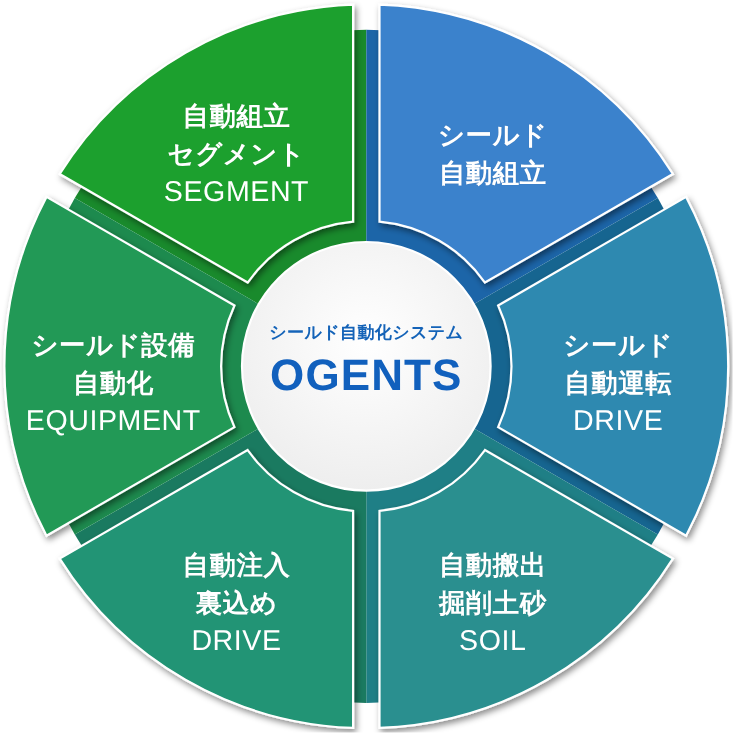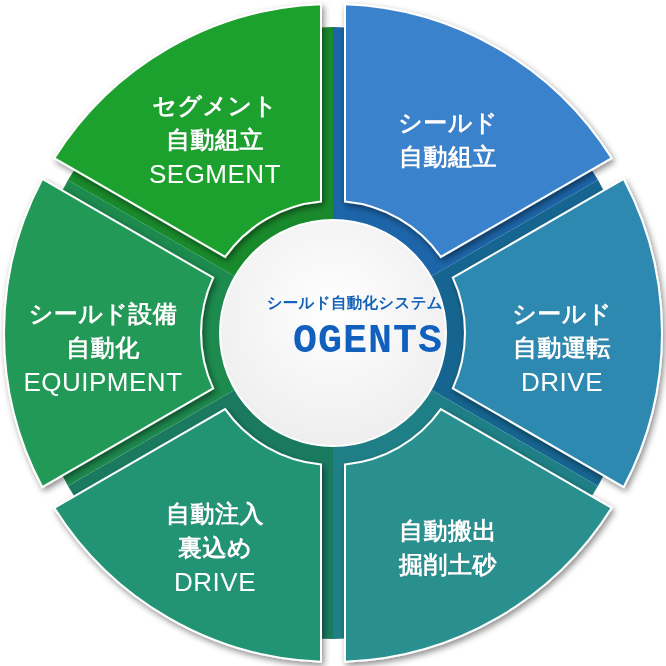--- a/index.html
+++ b/index.html
@@ -1,23 +1,23 @@
 <!DOCTYPE html>
 <html><head>
 <meta charset="utf-8">
 <style>
   html, body { margin: 0; padding: 0; background: #ffffff; }
   body { width: 666px; height: 666px; overflow: hidden; position: relative; font-family: "DejaVu Sans", "Liberation Sans", sans-serif; }
   #wheel { position: absolute; left: 0; top: 0; width: 666px; height: 666px; }
   .label { position: absolute; width: 220px; text-align: center; color: #ffffff; transform: translate(-50%, -50%); pointer-events: none; }
   .label .jp { display: block; font-weight: bold; font-size: 24px; line-height: 34px; letter-spacing: 0.5px; text-shadow: 0 0 1px rgba(0,0,0,0.15); }
   .label .en { display: block; font-family: "Liberation Sans", sans-serif; font-size: 26px; line-height: 34px; font-weight: normal; letter-spacing: 0.5px; }
-  .center { position: absolute; left: 333px; top: 333px; transform: translate(-50%, -50%); width: 220px; text-align: right; }
+  .center { position: absolute; left: 333px; top: 333px; transform: translate(-50%, -50%); width: 220px; text-align: center; }
   .center .sub { display: block; color: #1463b8; font-weight: bold; font-size: 15.5px; letter-spacing: 0.3px; margin-top: -8px; }
-  .center .title { display: block; color: #1160bd; font-family: Liberation Mono, monospace; font-weight: bold; font-size: 40px; letter-spacing: 1px; line-height: 48px; margin-top: 4px; }
+  .center .title { display: block; color: #1160bd; font-family: Liberation Sans, sans-serif; font-weight: bold; font-size: 40px; letter-spacing: 1px; line-height: 48px; margin-top: 4px; }
   .hit { cursor: pointer; }
 </style>
 </head>
 <body>
 
 <svg id="wheel" viewBox="0 0 666 666" xmlns="http://www.w3.org/2000/svg">
   <defs>
     <filter id="shadow" x="-20%" y="-20%" width="140%" height="140%">
       <feDropShadow dx="2" dy="3" stdDeviation="3" flood-color="#000000" flood-opacity="0.45"></feDropShadow>
     </filter>
@@ -39,36 +39,37 @@
       <path d="M345,201.54658619876014 L344.99999999999994,4.218917819166505 A329,329 0 0 1 611.732769452341,158.21715406416985 L440.8419957660616,256.88098825396673 A132,132 0 0 0 345,201.54658619876014 Z" fill="#3b82cc" stroke="#ffffff" stroke-width="2" filter="url(#shadow)" class="hit"></path>
       <path d="M452.8419957660616,277.66559794479326 L623.732769452341,179.00176375499638 A329,329 0 0 1 623.7327694523412,486.9982362450032 L452.8419957660617,388.33440205520657 A132,132 0 0 0 452.8419957660616,277.66559794479326 Z" fill="#2f89b0" stroke="#ffffff" stroke-width="2" filter="url(#shadow)" class="hit"></path>
       <path d="M440.84199576606164,409.11901174603315 L611.732769452341,507.78284593583 A329,329 0 0 1 345,661.7810821808334 L345,464.4534138012399 A132,132 0 0 0 440.84199576606164,409.11901174603315 Z" fill="#2a8f8f" stroke="#ffffff" stroke-width="2" filter="url(#shadow)" class="hit"></path>
       <path d="M321,464.4534138012399 L321,661.7810821808334 A329,329 0 0 1 54.267230547658926,507.78284593583 L225.15800423393836,409.11901174603315 A132,132 0 0 0 321,464.4534138012399 Z" fill="#219474" stroke="#ffffff" stroke-width="2" filter="url(#shadow)" class="hit"></path>
       <path d="M213.15800423393836,388.3344020552066 L42.267230547658926,486.99823624500345 A329,329 0 0 1 42.26723054765898,179.0017637549965 L213.15800423393836,277.6655979447933 A132,132 0 0 0 213.15800423393836,388.3344020552066 Z" fill="#229957" stroke="#ffffff" stroke-width="2" filter="url(#shadow)" class="hit"></path>
     </g>
   <circle cx="333" cy="333" r="113" fill="url(#centerGrad)" stroke="#ffffff" stroke-width="2"></circle>
 </svg>
 
 <div class="label" style="left:215px; top:140px;">
+  <span class="jp">自動組立</span>
   <span class="jp">セグメント</span>
-  <span class="jp">自動組立</span>
   <span class="en">SEGMENT</span>
 </div>
 <div class="label" style="left:448px; top:140px;">
   <span class="jp">シールド</span>
   <span class="jp">自動組立</span>
 </div>
 <div class="label" style="left:562px; top:348px;">
   <span class="jp">シールド</span>
   <span class="jp">自動運転</span>
   <span class="en">DRIVE</span>
 </div>
 <div class="label" style="left:448px; top:548px;">
   <span class="jp">自動搬出</span>
   <span class="jp">掘削土砂</span>
+  <span class="en">SOIL</span>
 </div>
 <div class="label" style="left:215px; top:548px;">
   <span class="jp">自動注入</span>
   <span class="jp">裏込め</span>
   <span class="en">DRIVE</span>
 </div>
 <div class="label" style="left:103px; top:348px;">
   <span class="jp">シールド設備</span>
   <span class="jp">自動化</span>
   <span class="en">EQUIPMENT</span>

